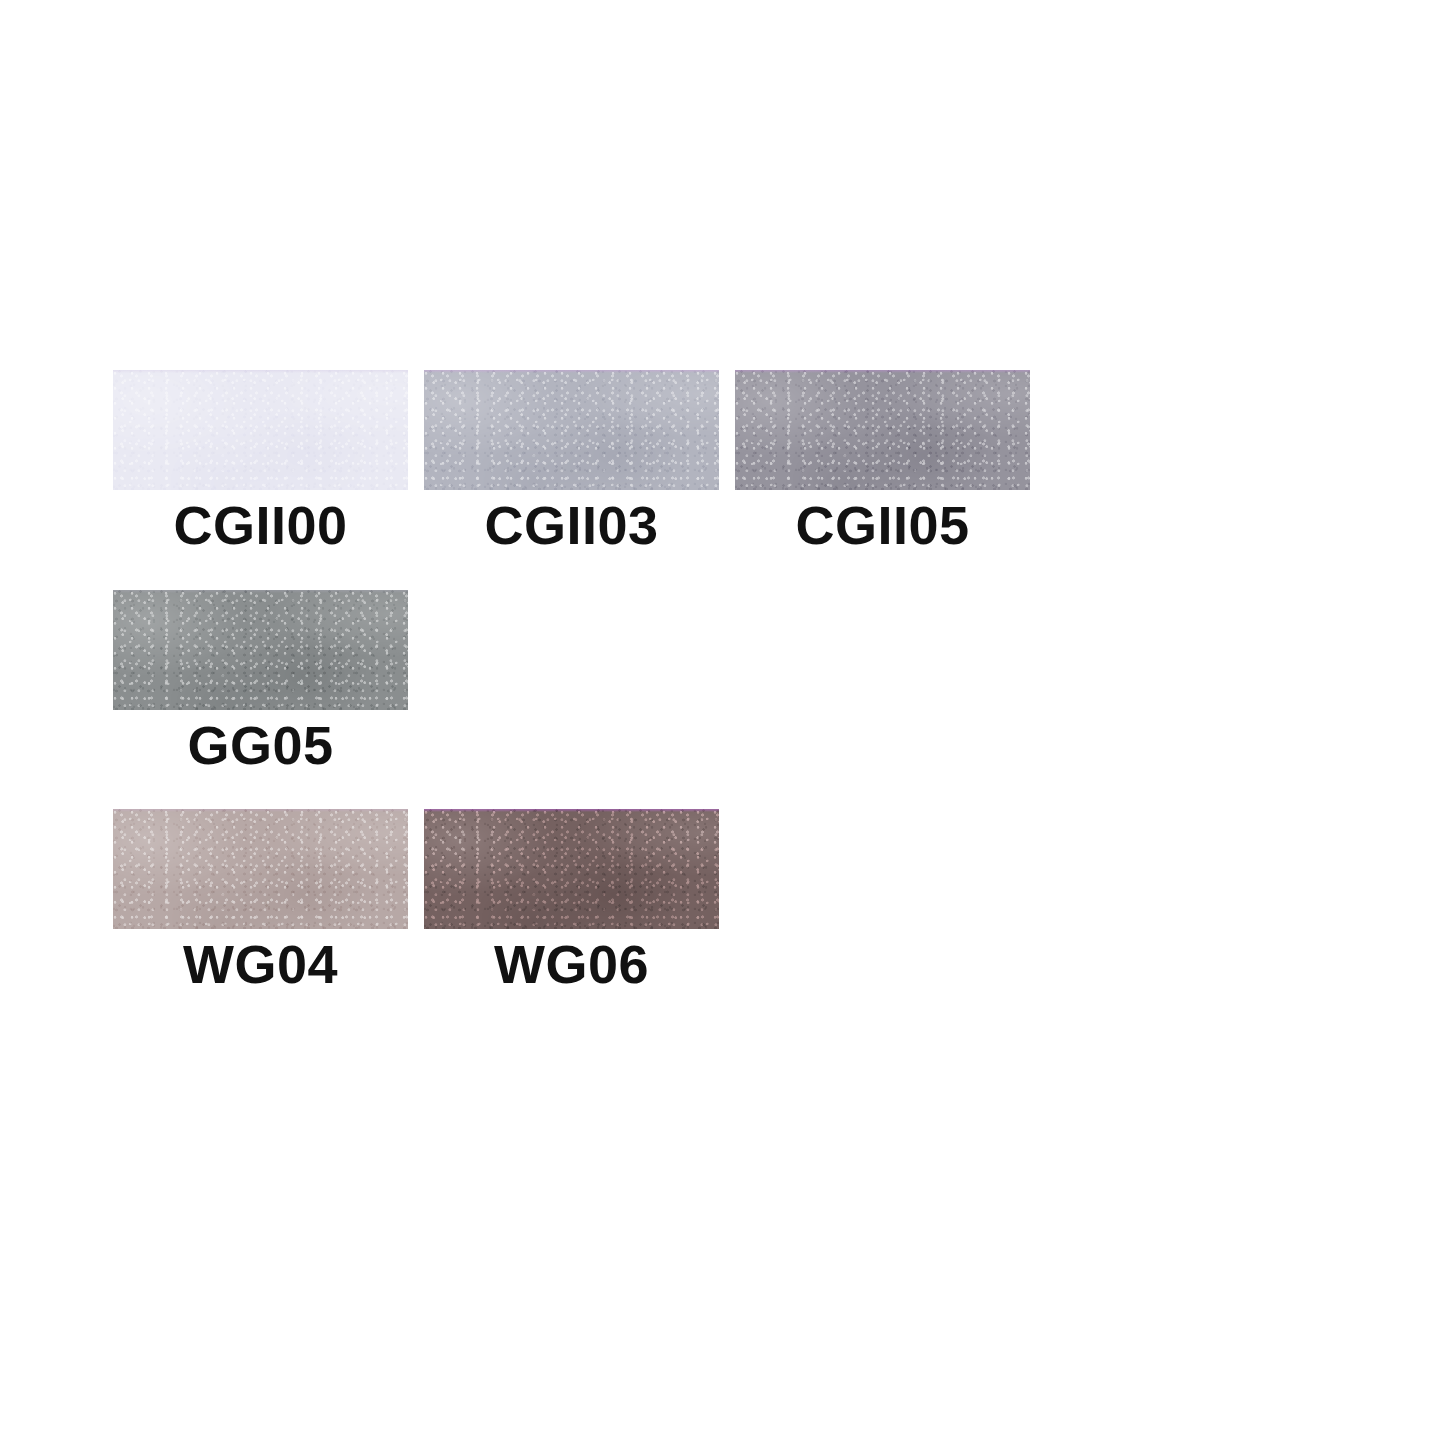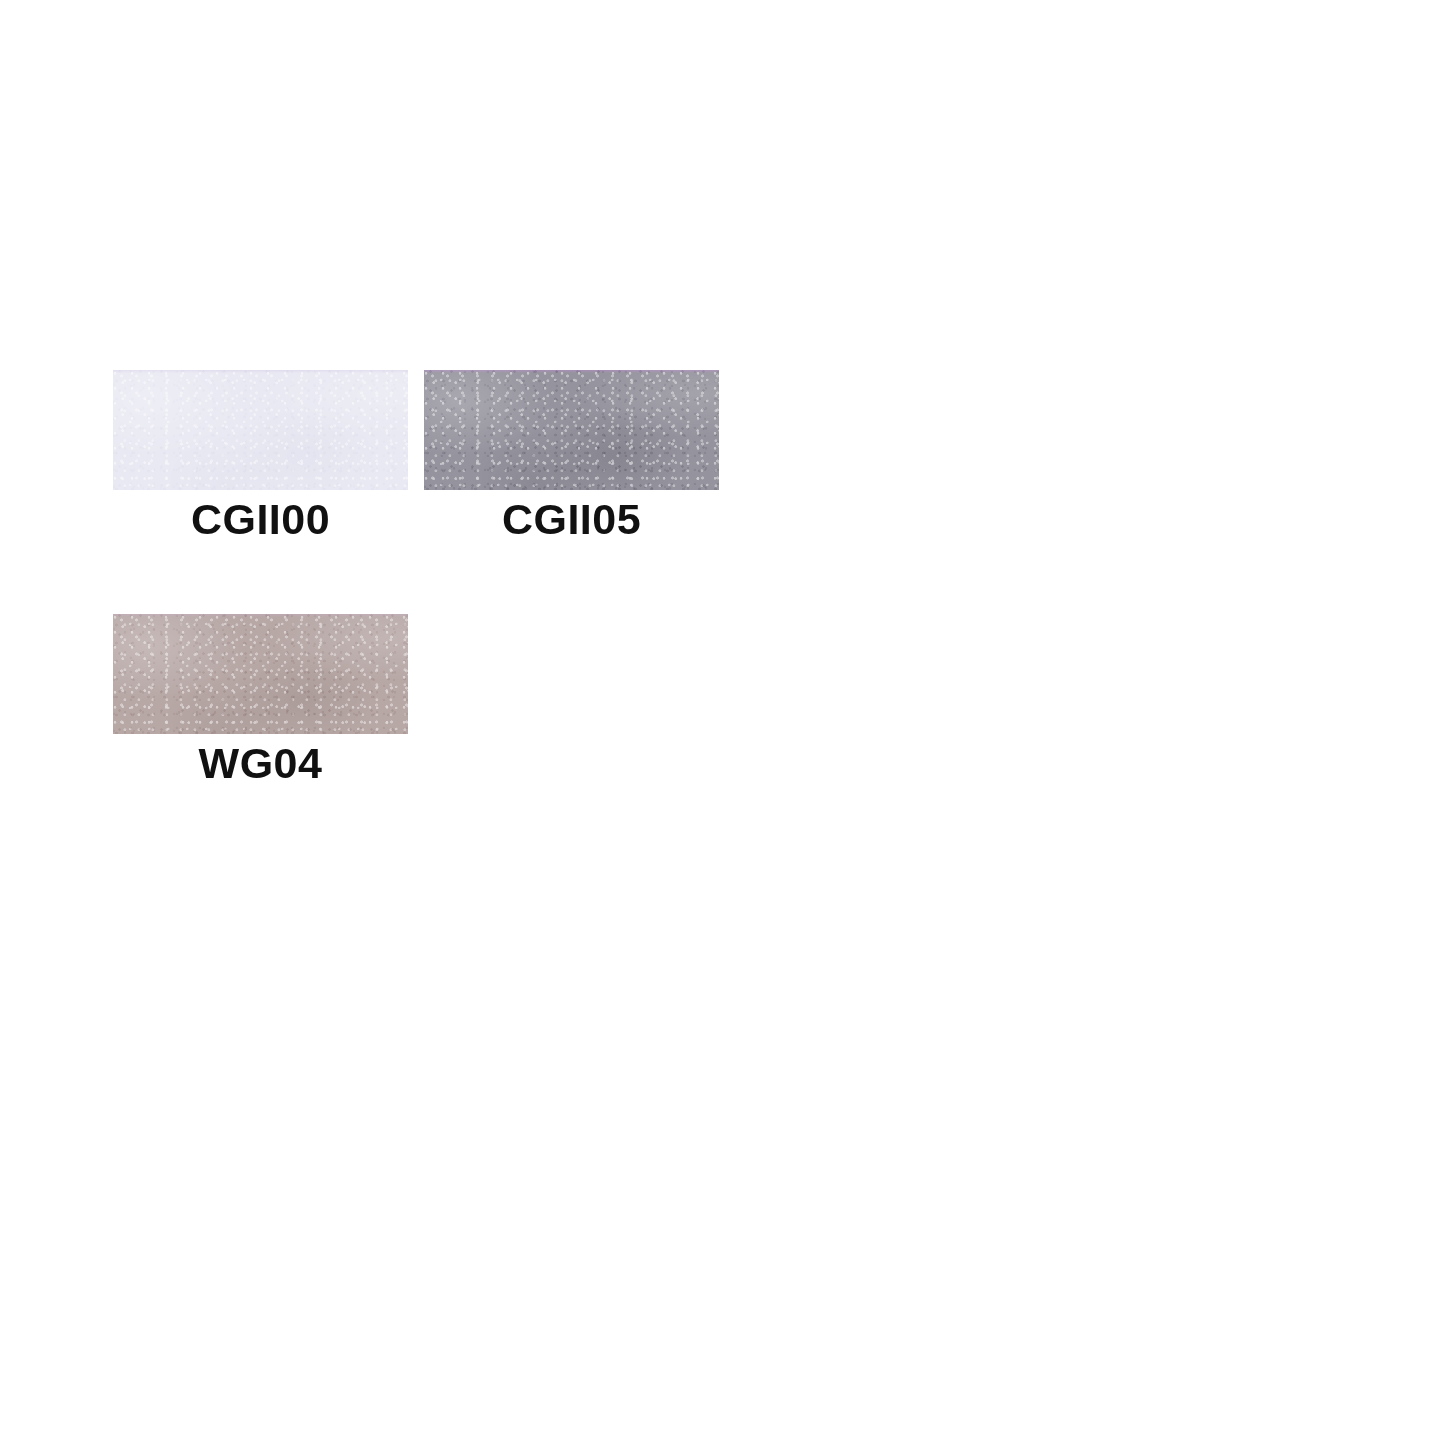--- a/index.html
+++ b/index.html
@@ -81,21 +81,21 @@
 
   
   .swatch-patch .topedge {
     position: absolute;
     left: 0; right: 0; top: 0;
     height: 3px;
   }
 
   .swatch-label {
     margin-top: 7px;
-    font-size: 43px;
+    font-size: 54px;
     font-weight: bold;
     letter-spacing: 0.5px;
     color: #111111;
     line-height: 1.05;
     white-space: nowrap;
     font-family: "Liberation Sans", sans-serif;
   }
 </style>
 </head>
 <body>
@@ -106,42 +106,66 @@
     <div class="swatch-cell">
       <div class="swatch-patch" style="background-color: rgb(233, 233, 243);">
         <div class="topedge" style="background: linear-gradient(rgba(205, 190, 225, 0.3), rgba(255, 255, 255, 0));"></div>
         <div class="mottle"></div>
         <div class="grain"></div>
       </div>
       <div class="swatch-label">CGII00</div>
     </div>
 
 
+    <div class="swatch-cell">
+      <div class="swatch-patch" style="background-color: rgb(178, 180, 191);">
+        <div class="topedge" style="background: linear-gradient(rgba(196, 160, 214, 0.55), rgba(255, 255, 255, 0));"></div>
+        <div class="mottle"></div>
+        <div class="grain"></div>
+      </div>
+      <div class="swatch-label">CGII03</div>
+    </div>
 
     <div class="swatch-cell">
       <div class="swatch-patch" style="background-color: rgb(149, 147, 157);">
         <div class="topedge" style="background: linear-gradient(rgba(183, 140, 203, 0.55), rgba(255, 255, 255, 0));"></div>
         <div class="mottle"></div>
         <div class="grain"></div>
       </div>
       <div class="swatch-label">CGII05</div>
     </div>
   </div>
 
   <div class="swatch-row">
 
+    <div class="swatch-cell">
+      <div class="swatch-patch" style="background-color: rgb(138, 142, 143);">
+        <div class="topedge" style="background: linear-gradient(rgba(170, 168, 188, 0.35), rgba(255, 255, 255, 0));"></div>
+        <div class="mottle"></div>
+        <div class="grain"></div>
+      </div>
+      <div class="swatch-label">GG05</div>
+    </div>
 
 
   </div>
 
   <div class="swatch-row">
     <div class="swatch-cell">
       <div class="swatch-patch" style="background-color: rgb(183, 168, 166);">
         <div class="topedge" style="background: linear-gradient(rgba(196, 168, 196, 0.45), rgba(255, 255, 255, 0));"></div>
         <div class="mottle"></div>
         <div class="grain"></div>
       </div>
       <div class="swatch-label">WG04</div>
     </div>
 
+    <div class="swatch-cell">
+      <div class="swatch-patch" style="background-color: rgb(117, 97, 96);">
+        <div class="topedge" style="background: linear-gradient(rgba(168, 96, 186, 0.75), rgba(255, 255, 255, 0));"></div>
+        <div class="mottle"></div>
+        <div class="grain"></div>
+      </div>
+      <div class="swatch-label">WG06</div>
+    </div>
   </div>
 
 </div>
 
 </body></html>

